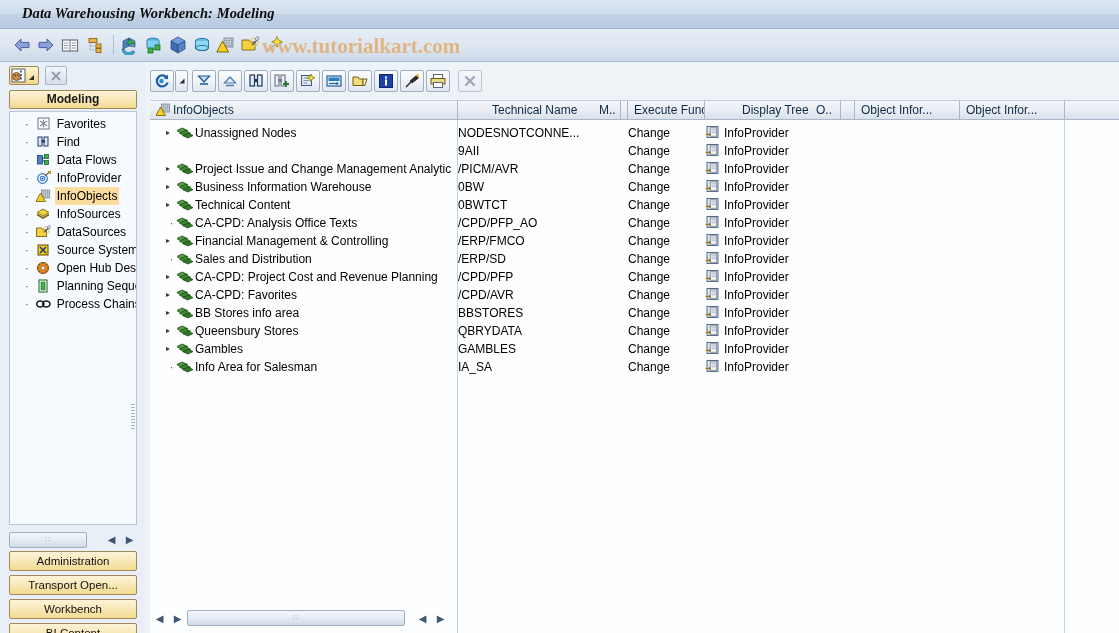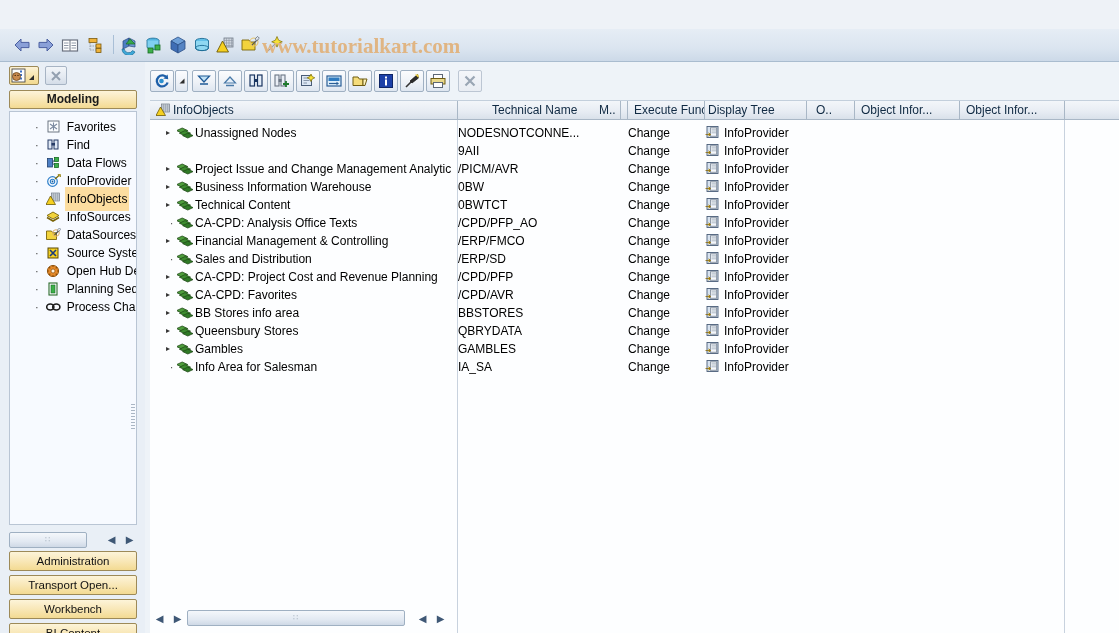--- a/index.html
+++ b/index.html
@@ -68,21 +68,21 @@
     position:absolute;left:9px;top:28px;width:128px;height:19px;
     background:linear-gradient(to bottom,#fdf4d9 0%,#f8e6b4 55%,#f3da92 100%);
     border:1px solid #9d8a58;border-radius:2px;box-sizing:border-box;
     font-size:12px;font-weight:bold;text-align:center;line-height:17px;color:#1a1a1a;
   }
   .treebox{
     position:absolute;left:9px;top:49px;width:128px;height:414px;
     background:#f7faff;border:1px solid #b9c5d4;box-sizing:border-box;overflow:hidden;
   }
   .tnode{
-    position:relative;height:18px;line-height:24px;padding-left:25px;
+    position:relative;height:18px;line-height:18px;padding-left:15px;
     white-space:nowrap;cursor:pointer;font-size:12px;
   }
   .tnode .dot{display:inline-block;width:8px;color:#444;font-size:11px;vertical-align:top;}
   .tnode .ic{display:inline-block;width:17px;height:14px;vertical-align:-3px;position:relative;}
   .tnode .lbl{display:inline-block;vertical-align:top;}
   .tnode.sel .lbl{background:#fcdda0;padding:0 2px;margin-left:-2px;}
   .vgrip{
     position:absolute;right:1px;top:292px;width:4px;height:26px;
     background:repeating-linear-gradient(to bottom,#aab6c4 0 1px,transparent 1px 3px);
   }
@@ -150,20 +150,23 @@
   .c-disp{position:absolute;left:555px;top:0;height:18px;line-height:18px;white-space:nowrap;width:148px;}
   .c-disp .ipic{display:inline-block;width:16px;height:13px;vertical-align:-2px;position:relative;margin-right:3px;}
 
   .bottombar{position:absolute;left:0;top:543px;width:974px;height:28px;}
 </style>
 </head>
 <body>
 
 <div class="app">
 
+  <div class="titlebar">
+    <div class="ttl">Data Warehousing Workbench: Modeling</div>
+  </div>
 
   <div class="maintoolbar">
 
     <div class="tbicon" style="left:12px;">
       <svg width="20" height="20" viewBox="0 0 20 20">
         <path d="M9 4 L3 10 L9 16 L9 12.6 L17 12.6 L17 7.4 L9 7.4 Z" fill="#8aa0d8" stroke="#4a5fa0" stroke-width="1"></path>
       </svg>
     </div>
 
     <div class="tbicon" style="left:36px;">
@@ -542,21 +545,21 @@
             <svg width="15" height="14" viewBox="0 0 15 14">
                 <rect x="5.5" y="1" width="8" height="8" fill="#cfd6de" stroke="#707a87" stroke-width="0.7"></rect>
                 <path d="M7.5 1 L7.5 9 M9.5 1 L9.5 9 M11.5 1 L11.5 9 M5.5 3 L13.5 3 M5.5 5 L13.5 5 M5.5 7 L13.5 7" stroke="#8b95a2" stroke-width="0.5"></path>
                 <path d="M4.5 4 L9.5 12.5 L0 12.5 Z" fill="#f5d021" stroke="#6d5a06" stroke-width="0.8"></path>
               </svg>
           </span><span>InfoObjects</span>
         </div>
         <div class="hcell" style="left:308px;width:135px;margin-left:28px;">Technical Name</div>
         <div class="hcell" style="left:443px;width:35px;">M..</div>
         <div class="hcell" style="left:478px;width:77px;">Execute Func...</div>
-        <div class="hcell" style="left:552px;width:105px;">Display Tree</div>
+        <div class="hcell" style="left:586px;width:105px;">Display Tree</div>
         <div class="hcell" style="left:660px;width:45px;">O..</div>
         <div class="hcell" style="left:705px;width:105px;">Object Infor...</div>
         <div class="hcell" style="left:810px;width:105px;">Object Infor...</div>
       </div>
 
       <div class="tbody">
         <div class="colsep" style="left:307px;"></div>
         <div class="colsep" style="left:914px;"></div>
         <div id="rows">
             <div class="row" style="top: 4px;">

